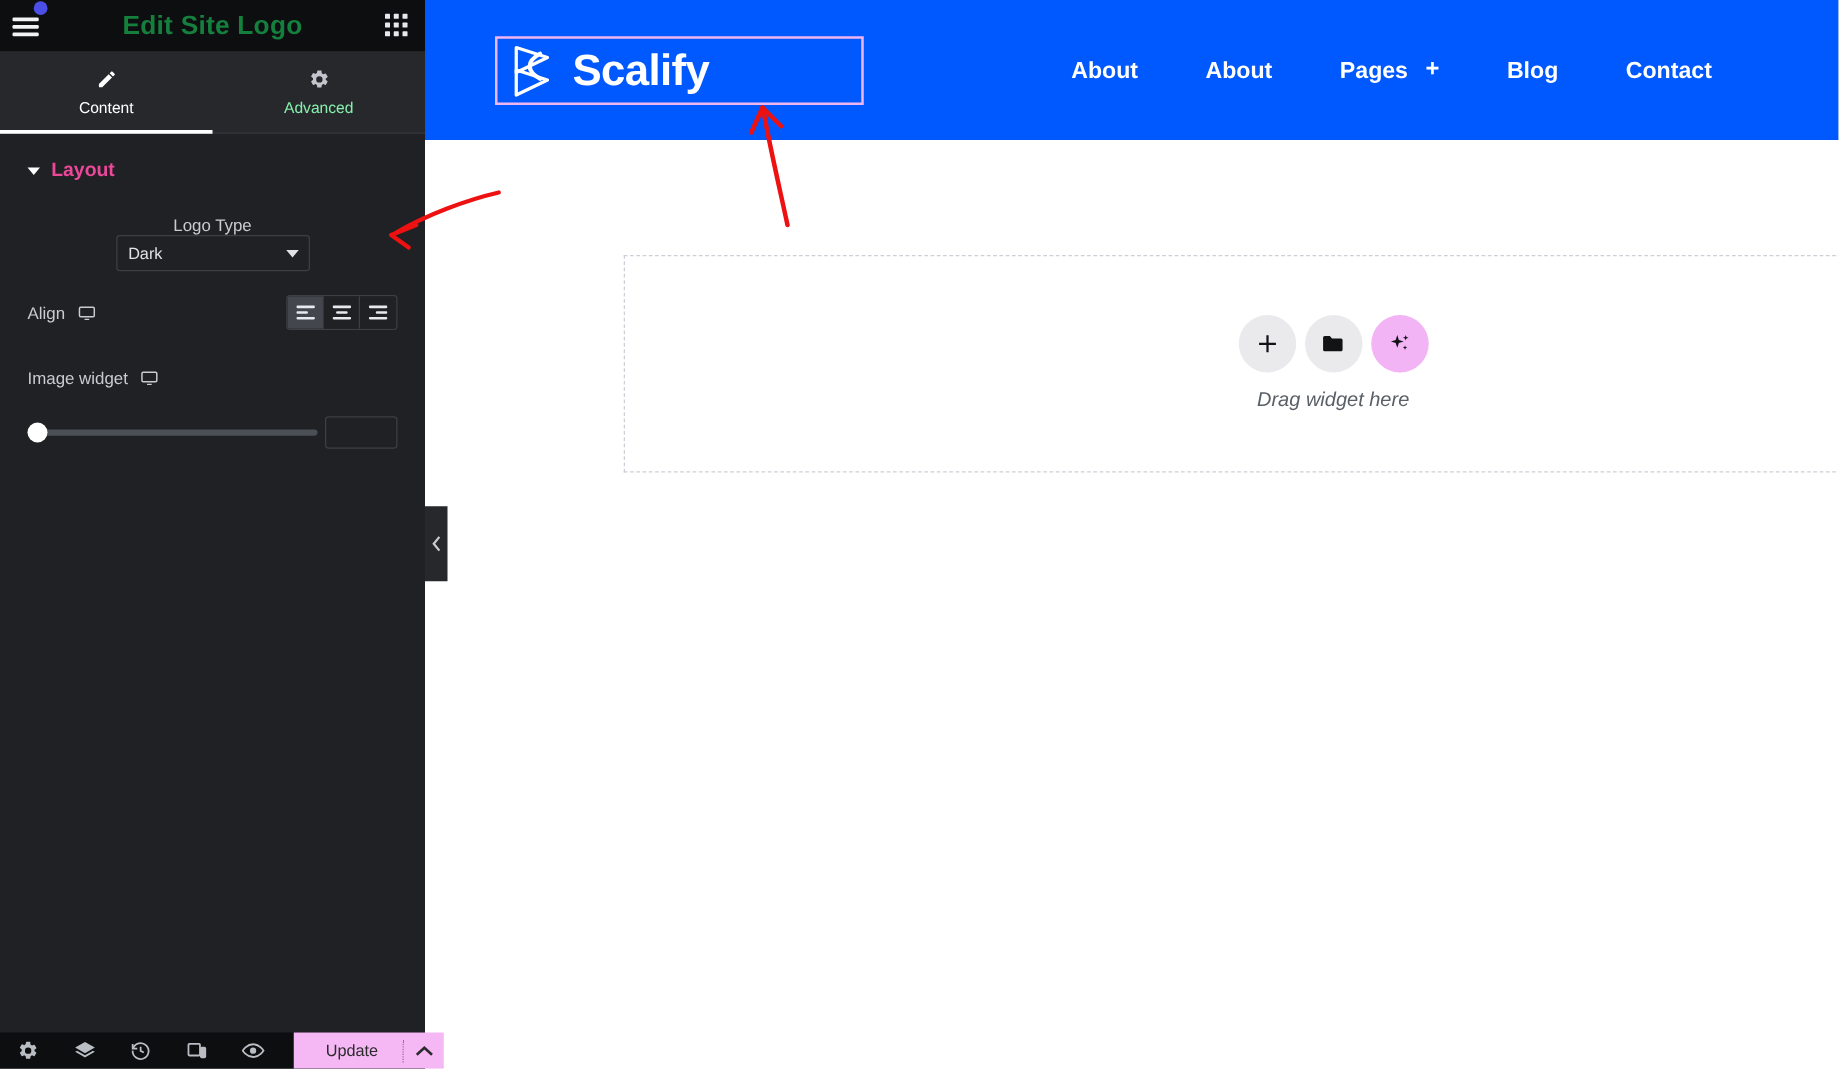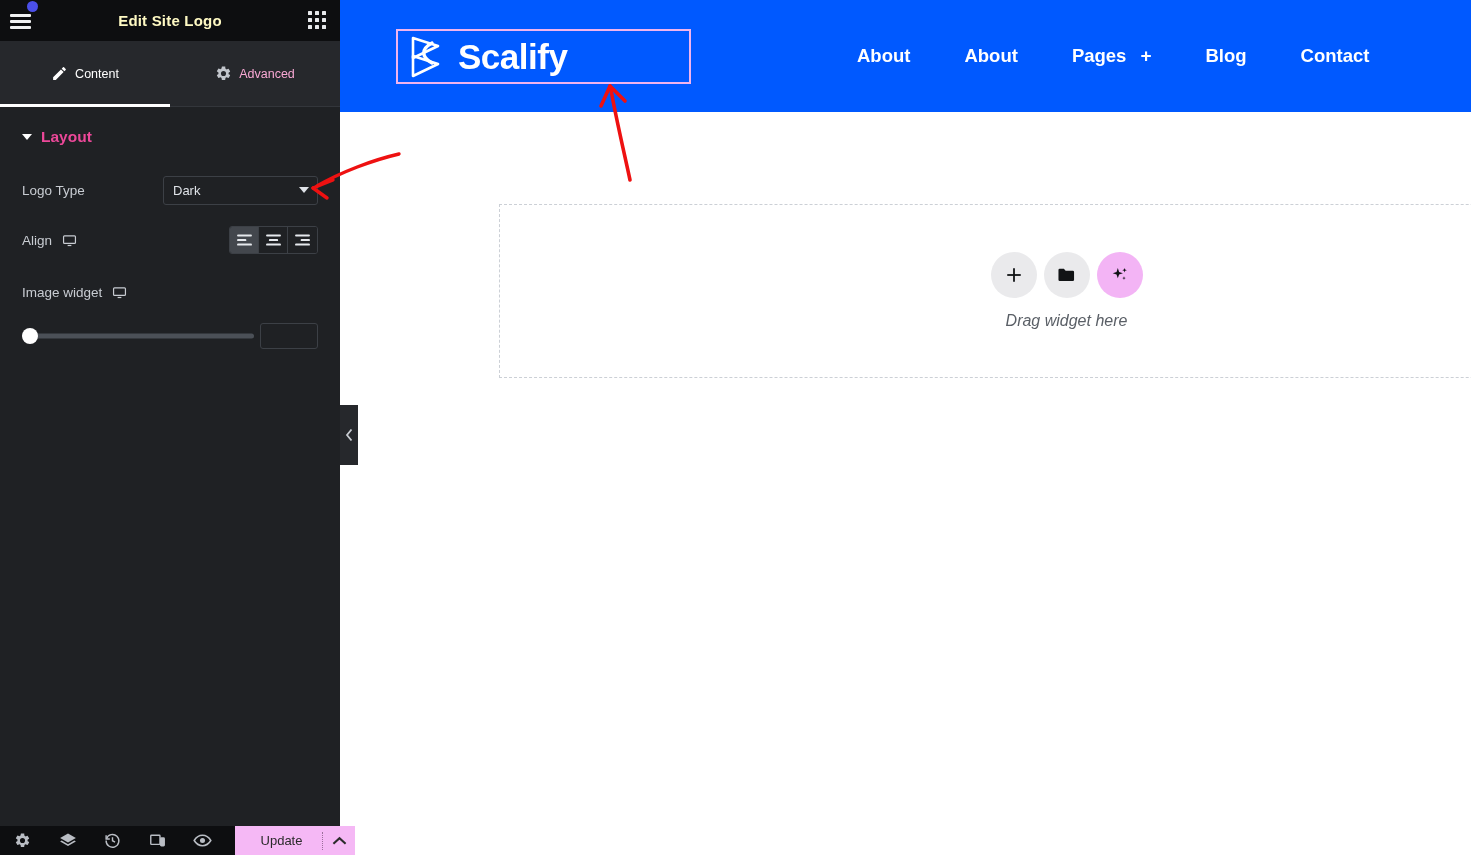--- a/index.html
+++ b/index.html
@@ -36,44 +36,44 @@
   #hamburger i:nth-child(1){ width: 21px; }
   #hamburger i:nth-child(2){ width: 21px; }
   #hamburger i:nth-child(3){ width: 21px; }
   #ham-dot {
     position: absolute; left: 27px; top: 1px;
     width: 11px; height: 11px; border-radius: 50%;
     background: #4b4fe8;
   }
   #panel-title {
     width: 100%; text-align: center;
-    color: #fef9c3; font-size: 15px; font-weight: bold;
+    color: #15803d; font-size: 21px; font-weight: bold;
     letter-spacing: .2px;
   }
   #apps-grid {
     position: absolute; right: 12px; top: 11px;
     width: 20px; height: 20px;
     display: grid; grid-template-columns: repeat(3, 4px); grid-template-rows: repeat(3, 4px);
     gap: 3px; cursor: pointer;
   }
   #apps-grid span { background: #e7e9ec; border-radius: .5px; display:block; width:4px; height:4px; }
 
   #tabs {
     position: relative;
     height: 66px; flex: 0 0 66px;
     background: #26282c;
     display: flex;
     border-bottom: 1px solid #33363b;
   }
   .tab {
     flex: 1 1 50%;
-    display: flex; flex-direction: row; align-items: center; justify-content: center;
+    display: flex; flex-direction: column; align-items: center; justify-content: center;
     gap: 7px; cursor: pointer; position: relative;
   }
-  .tab .tlabel { font-size: 12.5px; color: #f9a8d4; }
+  .tab .tlabel { font-size: 12.5px; color: #86efac; }
   .tab.active .tlabel { color: #ffffff; }
   .tab .ticon { color: #ffffff; height: 18px; display:flex; align-items:center; }
   .tab.active::after {
     content: ""; position: absolute; left: 0; right: 0; bottom: -1px;
     height: 3px; background: #ffffff;
   }
   .tab:not(.active) .ticon svg { fill: #c2c6cc; }
 
   #panel-body { flex: 1 1 auto; position: relative; overflow: hidden; }
 
@@ -94,21 +94,21 @@
   .ctl-row {
     display: flex; align-items: center; justify-content: space-between;
     min-height: 34px;
   }
   .ctl-label {
     color: #c8ccd2; font-size: 13.5px;
     display: flex; align-items: center; gap: 10px;
   }
   .dev-icon { display: inline-flex; align-items: center; }
 
-  #logo-type-row { margin-top: 6px; }
+  #logo-type-row { margin-top: 6px; flex-direction: column; }
   #logo-type-select {
     position: relative;
     width: 155px; height: 29px;
     background: #1f2124;
     border: 1px solid #3c4046;
     border-radius: 3px;
     display: flex; align-items: center;
     padding: 0 9px;
     cursor: pointer;
   }

